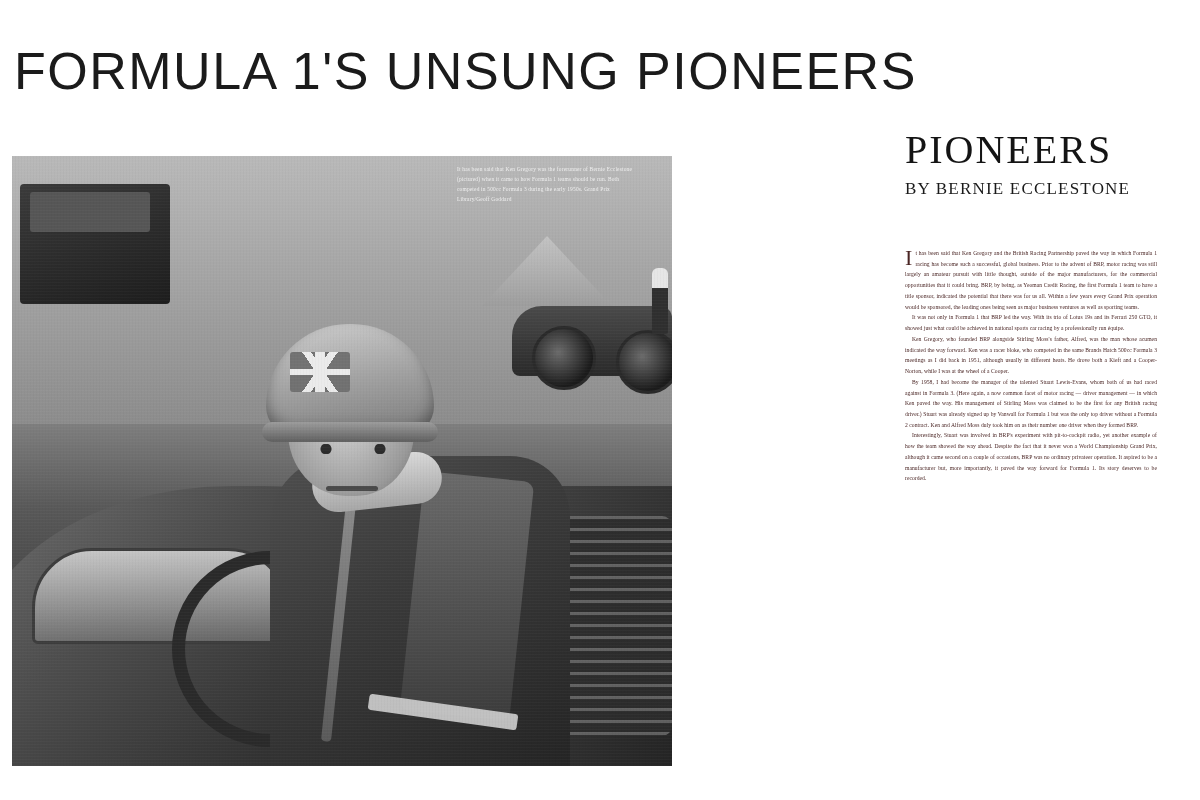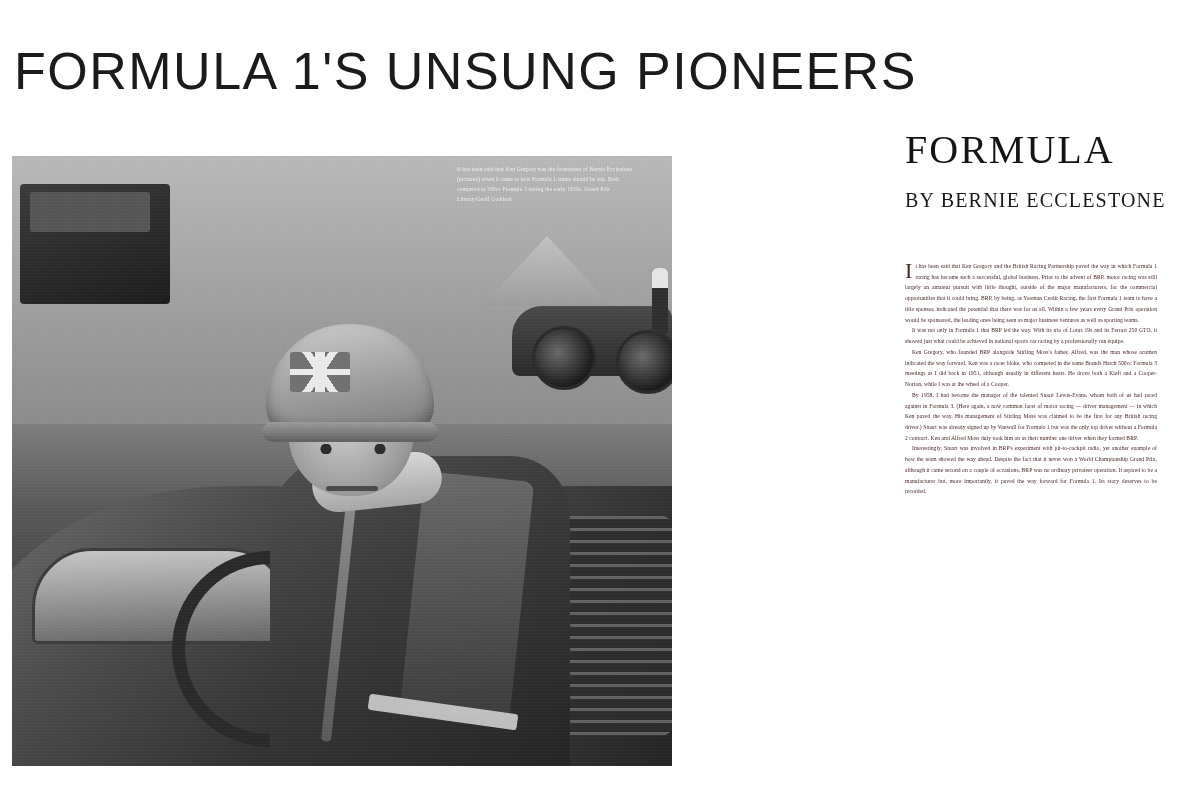--- a/index.html
+++ b/index.html
@@ -260,24 +260,24 @@
     font-family: "Liberation Serif", serif;
     font-size: 40px;
     letter-spacing: 2px;
     color: #141414;
     line-height: 1;
     margin: 0;
     white-space: nowrap;
   }
   .foreword-sub {
     font-family: "Liberation Serif", serif;
-    font-size: 20px;
+    font-size: 17px;
     letter-spacing: 1.2px;
     color: #1a1a1a;
-    margin-top: 19px;
+    margin-top: 9px;
     white-space: nowrap;
   }
   .rule {
     width: 100%;
     height: 1px;
     background: #6f2c2c;
     margin-top: 10px;
     opacity: 0;
   }
   .body-col {
@@ -338,21 +338,21 @@
       <div class="eyes"></div>
       <div class="mouth"></div>
 
       <div class="photo-grain"></div>
     </div>
 
     <div class="photo-caption">It has been said that Ken Gregory was the forerunner of Bernie Ecclestone (pictured) when it came to how Formula 1 teams should be run. Both competed in 500cc Formula 3 during the early 1950s. Grand Prix Library/Geoff Goddard</div>
   </div>
 
   <div class="text-page">
-    <div class="foreword-title">FORMULA</div>
+    <div class="foreword-title">PIONEERS</div>
     <div class="foreword-sub">BY BERNIE ECCLESTONE</div>
     <div class="rule"></div>
 
     <div class="body-col">
       <p class="first"><span class="dropcap">I</span><span>t has been said that Ken Gregory and the British Racing Partnership paved the way in which Formula 1 racing has become such a successful, global business. Prior to the advent of BRP, motor racing was still largely an amateur pursuit with little thought, outside of the major manufacturers, for the commercial opportunities that it could bring. BRP, by being, as Yeoman Credit Racing, the first Formula 1 team to have a title sponsor, indicated the potential that there was for us all. Within a few years every Grand Prix operation would be sponsored, the leading ones being seen as major business ventures as well as sporting teams.</span></p>
       <p>It was not only in Formula 1 that BRP led the way. With its trio of Lotus 19s and its Ferrari 250 GTO, it showed just what could be achieved in national sports car racing by a professionally run équipe.</p>
       <p>Ken Gregory, who founded BRP alongside Stirling Moss's father, Alfred, was the man whose acumen indicated the way forward. Ken was a racer bloke, who competed in the same Brands Hatch 500cc Formula 3 meetings as I did back in 1951, although usually in different heats. He drove both a Kieft and a Cooper-Norton, while I was at the wheel of a Cooper.</p>
       <p>By 1958, I had become the manager of the talented Stuart Lewis-Evans, whom both of us had raced against in Formula 3. (Here again, a now common facet of motor racing — driver management — in which Ken paved the way. His management of Stirling Moss was claimed to be the first for any British racing driver.) Stuart was already signed up by Vanwall for Formula 1 but was the only top driver without a Formula 2 contract. Ken and Alfred Moss duly took him on as their number one driver when they formed BRP.</p>
       <p>Interestingly, Stuart was involved in BRP's experiment with pit-to-cockpit radio, yet another example of how the team showed the way ahead. Despite the fact that it never won a World Championship Grand Prix, although it came second on a couple of occasions, BRP was no ordinary privateer operation. It aspired to be a manufacturer but, more importantly, it paved the way forward for Formula 1. Its story deserves to be recorded.</p>
     </div>

